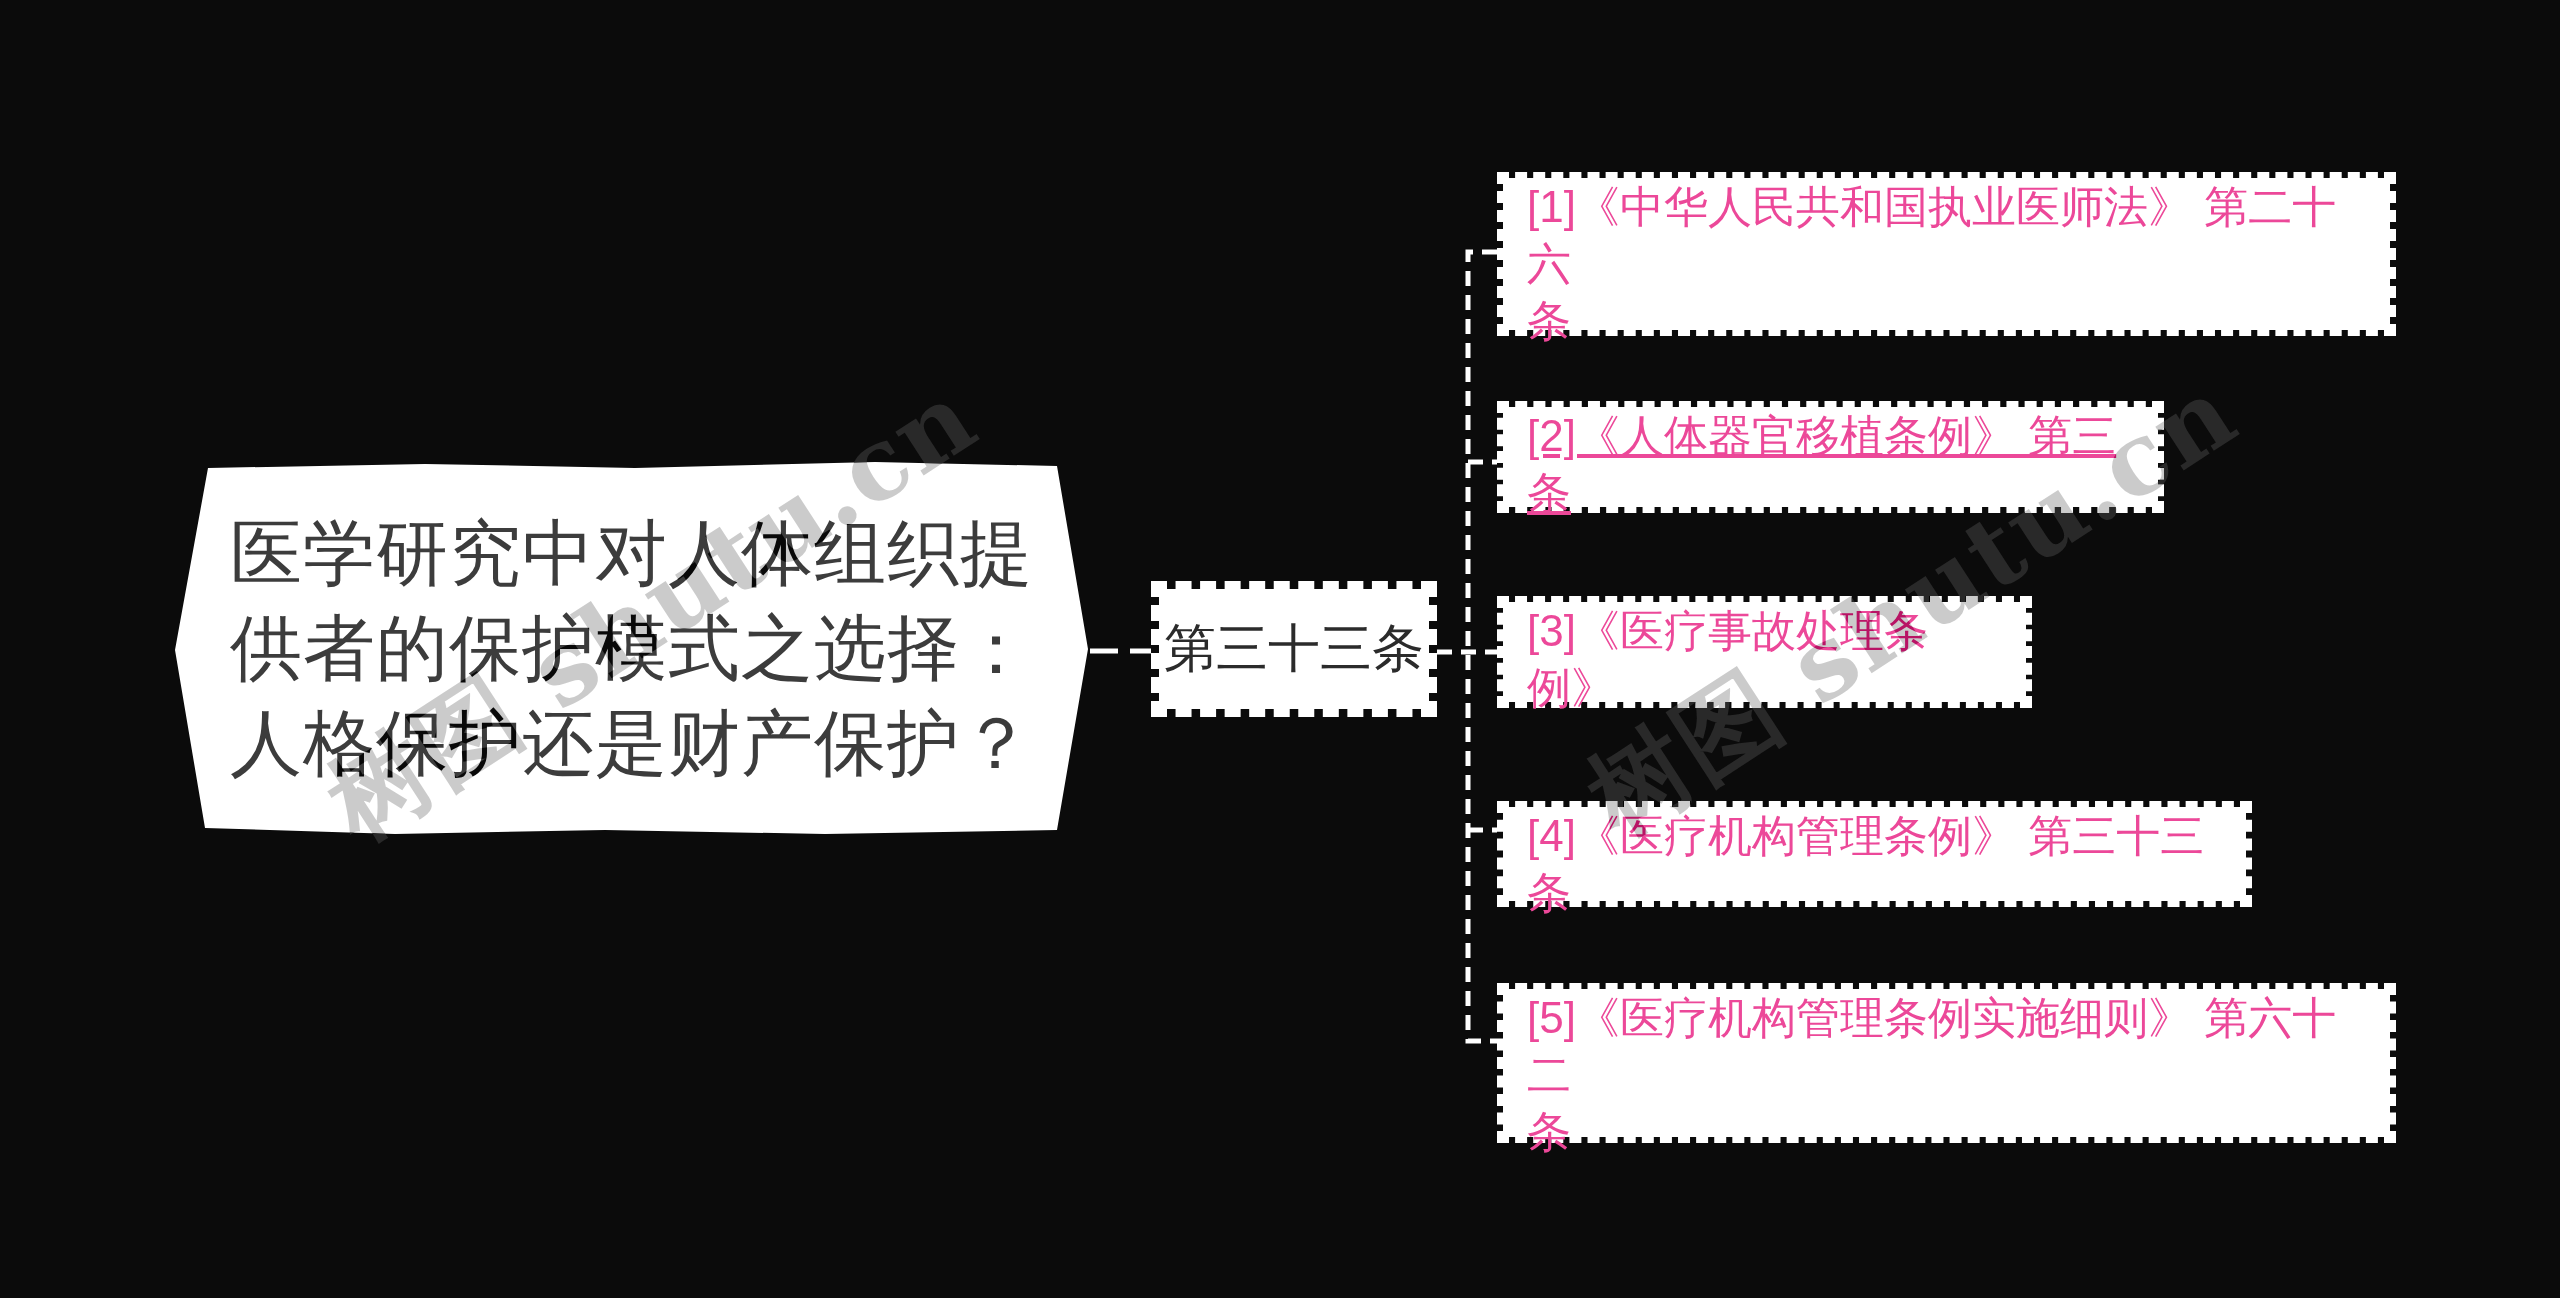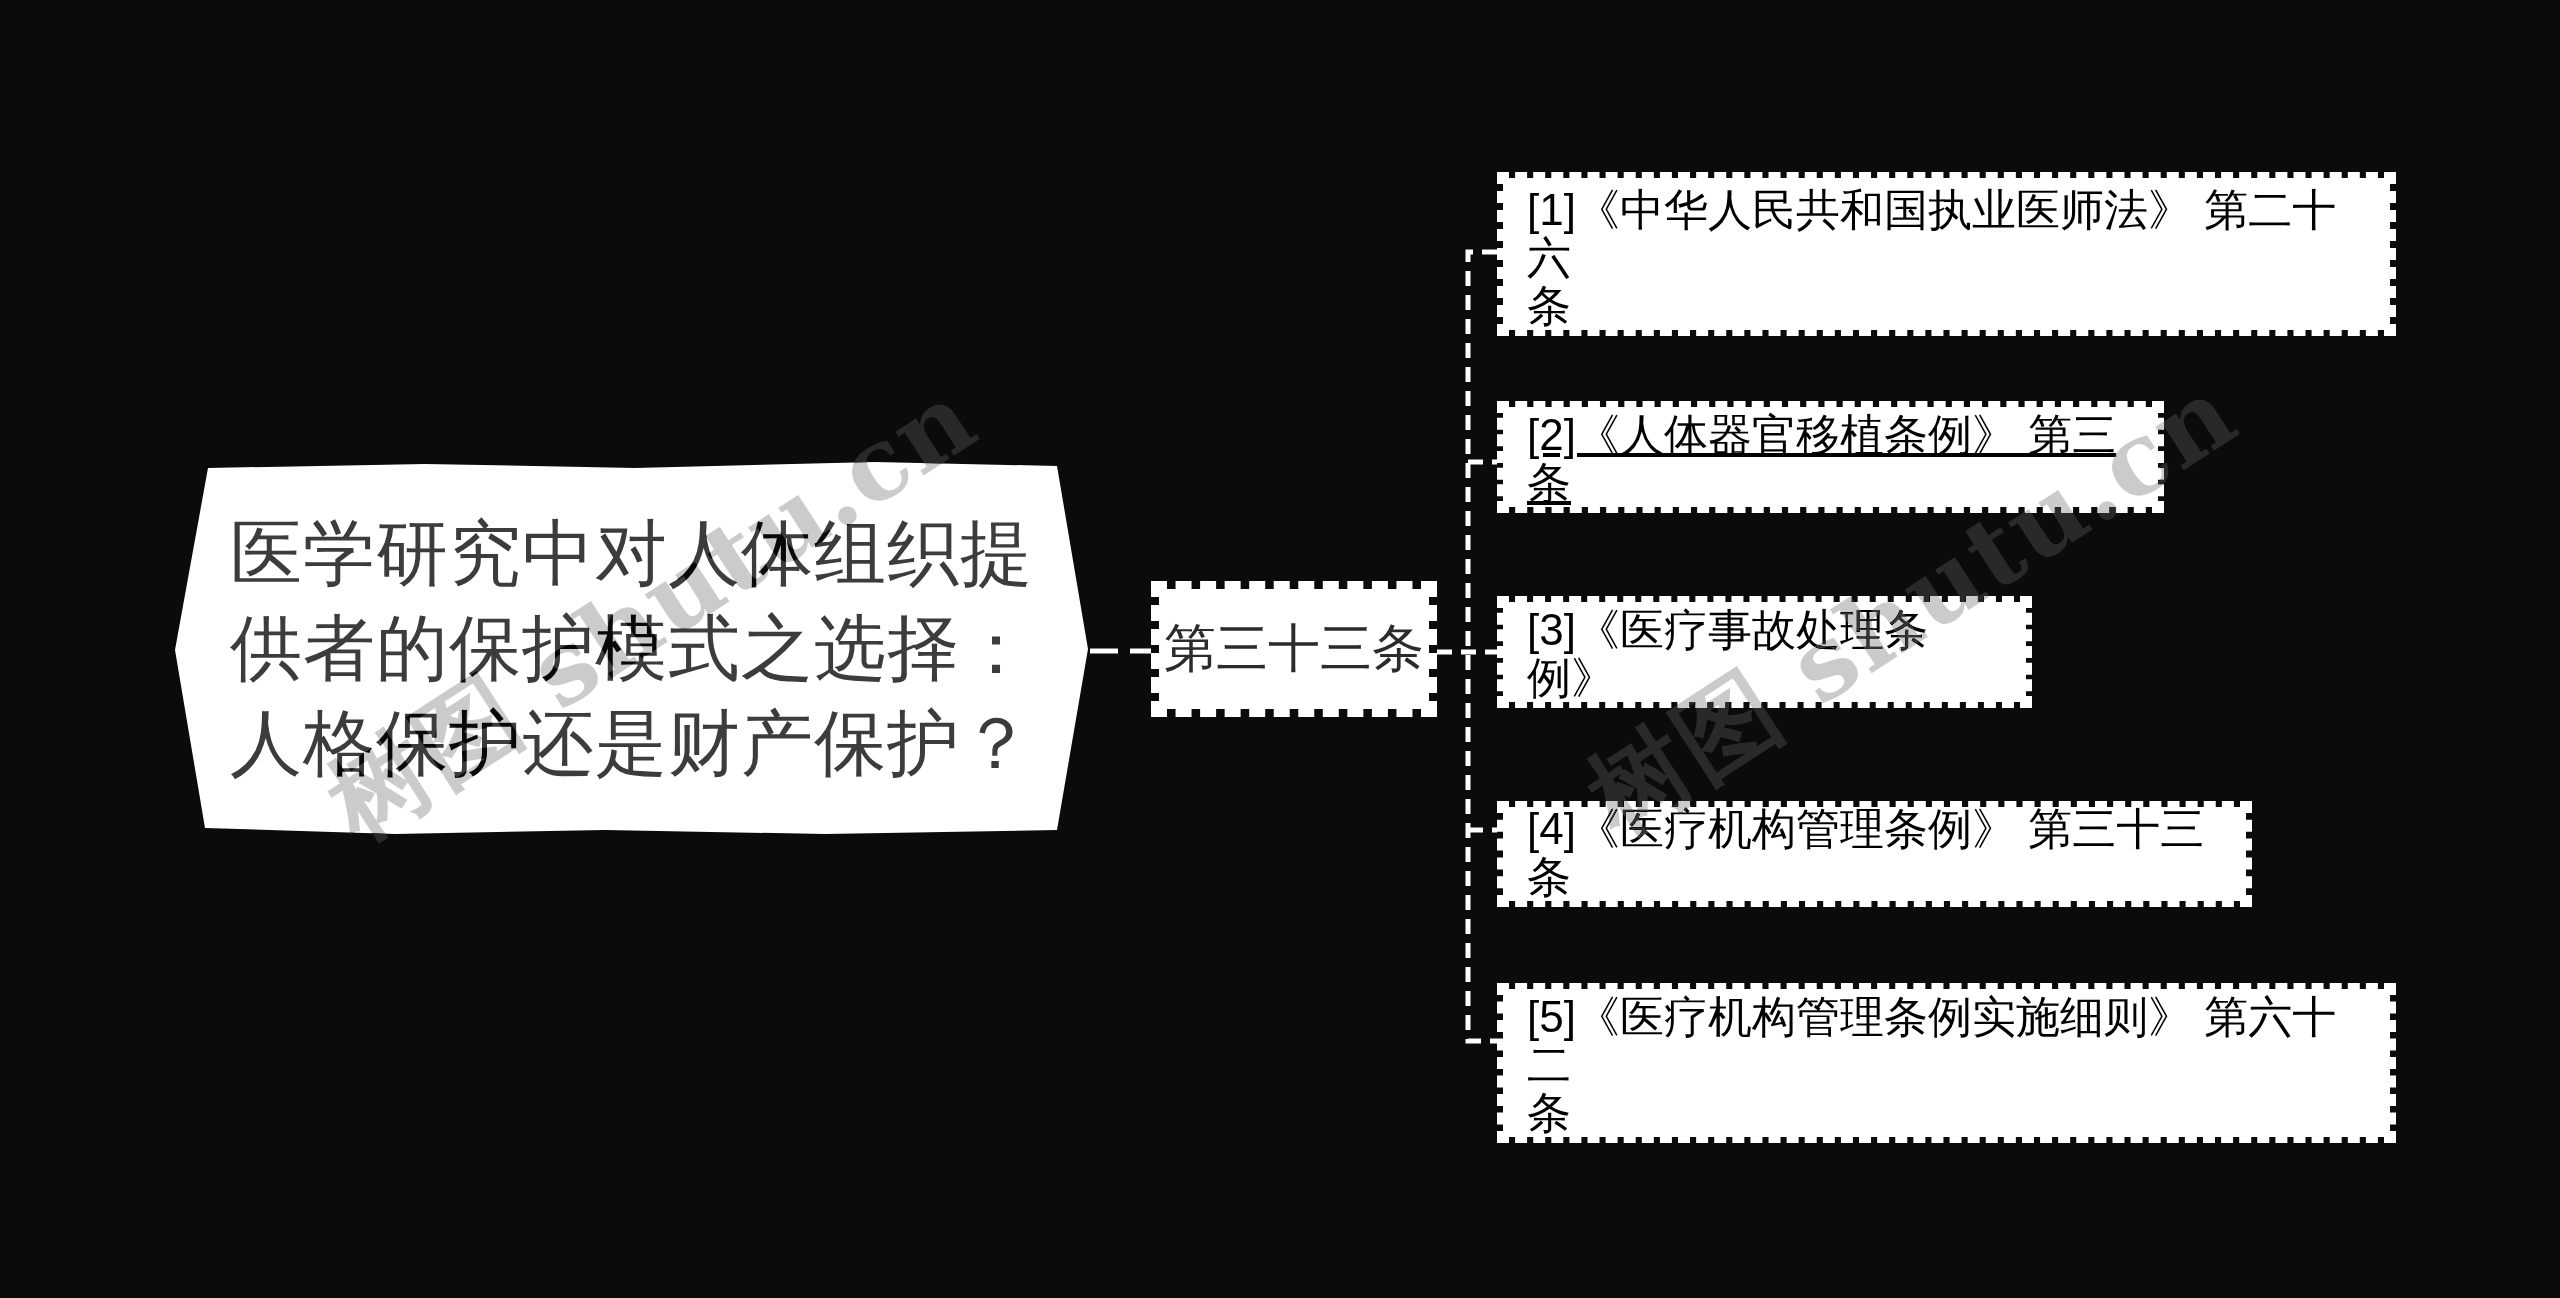--- a/index.html
+++ b/index.html
@@ -37,23 +37,23 @@
     display:flex;align-items:center;justify-content:center;
     font-size:52px;color:#2b2b2b;
   }
 
   
   .leaf{
     position:absolute;z-index:2;
     background:#ffffff;background-clip:padding-box;
     border:6px dashed #ffffff;
     box-sizing:border-box;
-    display:flex;align-items:flex-end;
+    display:flex;align-items:flex-start;
     padding:0 24px;
-    font-size:44px;line-height:48px;color:#000000;
+    font-size:44px;line-height:57px;color:#ec4899;
     white-space:pre-line;
   }
   .leaf-1{left:1497px;top:172px;width:899px;height:164px;}
   .leaf-2{left:1497px;top:401px;width:667px;height:112px;text-decoration:underline;}
   .leaf-3{left:1497px;top:596px;width:535px;height:112px;}
   .leaf-4{left:1497px;top:801px;width:755px;height:106px;}
   .leaf-5{left:1497px;top:983px;width:899px;height:160px;}
 
   
   .watermark{

